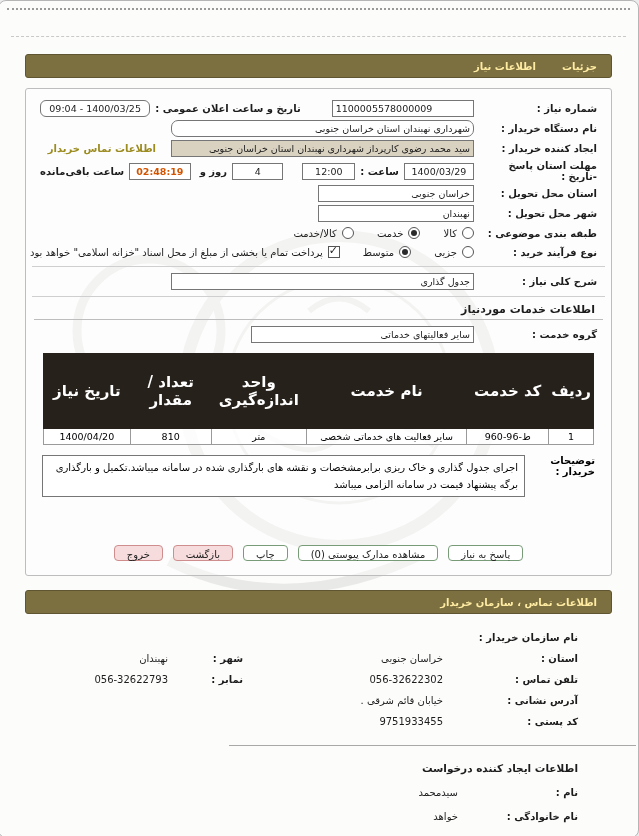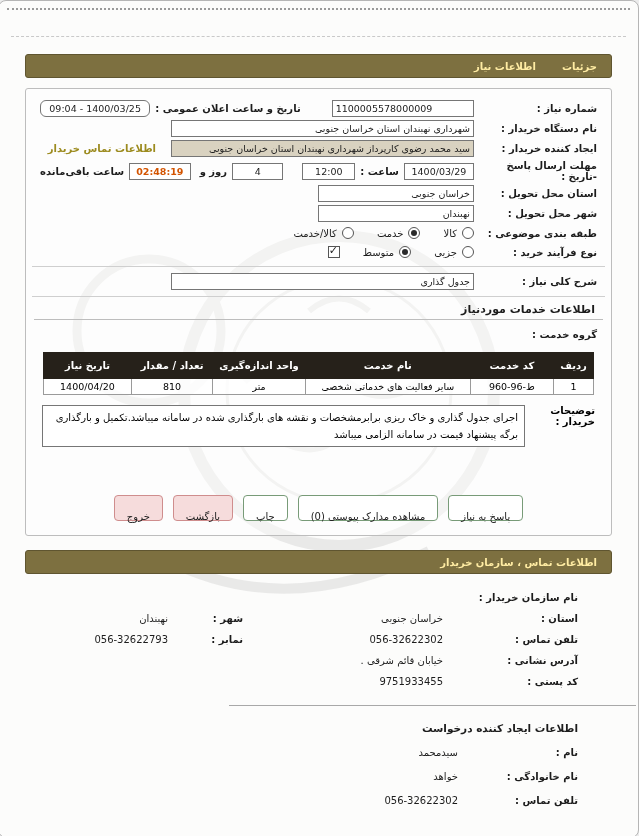--- a/index.html
+++ b/index.html
@@ -29,27 +29,27 @@
          display:inline-block;position:relative;flex:0 0 auto;}
   .radio.on::after{content:"";position:absolute;left:2px;top:2px;right:2px;bottom:2px;border-radius:50%;background:#2b2b2b;}
   .cbx{width:10px;height:10px;border:1px solid #555;background:#fff;display:inline-block;position:relative;flex:0 0 auto;}
   .cbx.on::after{content:"\2713";position:absolute;top:-3px;left:0px;font-size:11px;font-weight:bold;color:#1f1f1f;}
   .gap{margin-right:18px;}
   .opt-label{white-space:nowrap;}
   .sep{border-top:1px solid #cfcfcf;margin:6px 2px;}
   .svc-head{font-size:11px;font-weight:bold;margin:6px 12px 2px;color:#1c1c1c;}
   .svc-line{border-top:1px solid #bdbdbd;margin:3px 4px 6px;}
   table.svc{direction:rtl;border-collapse:collapse;margin:10px auto 4px;width:calc(100% - 26px);}
-  table.svc th{background:#26211a;color:#fff;border:1px solid #26211a;padding:7px 2px;font-size:10px;font-weight:bold;}
+  table.svc th{background:#26211a;color:#fff;border:1px solid #26211a;padding:19px 2px;font-size:15px;font-weight:bold;}
   table.svc td{border:1px solid #9a9a9a;background:rgba(255,255,255,0.75);padding:2px 3px;text-align:center;font-size:9.5px;}
   .notes-row{display:flex;margin:10px 12px 0;gap:6px;font-size:10px;align-items:flex-start;}
   .notes-label{width:64px;font-weight:bold;flex:0 0 auto;}
   .notes-box{border:1px solid #767676;background:#fff;min-height:30px;padding:3px 6px;font-size:10px;line-height:1.7;flex:1;}
   .btns{display:flex;justify-content:center;gap:10px;margin:48px 0 4px;}
-  .btn{height:16px;line-height:18px;padding:12px 12px;border-radius:4px;font-size:10px;box-sizing:border-box;
+  .btn{height:16px;line-height:18px;padding:0 12px;border-radius:4px;font-size:10px;box-sizing:border-box;
        cursor:pointer;background:#fff;border:1px solid #789b78;color:#222;
        font-family:"DejaVu Sans","Liberation Sans",sans-serif;}
   .btn.red{background:#f6dcdc;border-color:#cf8d8d;}
   .contact{margin:18px 60px 0 40px;font-size:10px;color:#1c1c1c;}
   .crow{display:grid;grid-template-columns:135px 200px 75px 129px;align-items:center;margin-top:10px;}
   .clabel{font-weight:bold;}
   .cval{padding-left:6px;}
   .cval.ltr{direction:ltr;text-align:right;}
   .cval.span3{grid-column:2 / span 3;}
   .cdivider{border-top:1px solid #a8a8a8;margin:18px 2px 0 230px;}
@@ -87,31 +87,31 @@
 
       <div class="frow">
         <span class="flabel">شماره نیاز :</span>
         <span class="box ltr" style="width:155px;">1100005578000009</span>
         <span class="slabel" style="margin-right:26px;">تاریخ و ساعت اعلان عمومی :</span>
         <span class="box ltr center" style="width:118px;border-radius:6px;">09:04 - 1400/03/25</span>
       </div>
 
       <div class="frow">
         <span class="flabel">نام دستگاه خریدار :</span>
-        <span class="box" style="width:295px;">شهرداری نهبندان استان خراسان جنوبی</span>
+        <span class="box" style="width:295px;border-radius:7px;">شهرداری نهبندان استان خراسان جنوبی</span>
       </div>
 
       <div class="frow">
         <span class="flabel">ایجاد کننده خریدار :</span>
         <span class="box tan" style="width:295px;">سید محمد رضوی کارپرداز شهرداری نهبندان استان خراسان جنوبی</span>
         <span class="link">اطلاعات تماس خریدار</span>
       </div>
 
       <div class="frow">
-        <span class="flabel">مهلت ارسال پاسخ -تاریخ :</span>
+        <span class="flabel">مهلت استان پاسخ -تاریخ :</span>
         <span class="box ltr center" style="width:72px;">1400/03/29</span>
         <span class="slabel">ساعت :</span>
         <span class="box ltr center" style="width:52px;">12:00</span>
         <span class="box ltr center" style="width:50px;margin-right:14px;">4</span>
         <span class="slabel">روز و</span>
         <span class="box ltr center red-text" style="width:62px;margin-right:4px;">02:48:19</span>
         <span class="slabel">ساعت باقی‌مانده</span>
       </div>
 
       <div class="frow">
@@ -134,36 +134,38 @@
         <span class="opt-label">کالا/خدمت</span>
       </div>
 
       <div class="frow">
         <span class="flabel">نوع فرآیند خرید :</span>
         <span class="radio"></span>
         <span class="opt-label">جزیی</span>
         <span class="radio gap on"></span>
         <span class="opt-label">متوسط</span>
         <span class="cbx gap on"></span>
+        <span class="opt-label">پرداخت تمام یا بخشی از مبلغ از محل اسناد "خزانه اسلامی" خواهد بود</span>
       </div>
 
       <div class="sep"></div>
 
       <div class="frow">
         <span class="flabel">شرح کلی نیاز :</span>
         <span class="box" style="width:295px;">جدول گذاری</span>
       </div>
 
       <div class="sep"></div>
 
       <div class="svc-head">اطلاعات خدمات موردنیاز</div>
       <div class="svc-line"></div>
 
       <div class="frow">
         <span class="flabel">گروه خدمت :</span>
+        <span class="box" style="width:215px;">سایر فعالیتهای خدماتی</span>
       </div>
 
       <table class="svc">
         <thead>
           <tr>
             <th style="width:36px;margin-left:32px;">ردیف</th>
             <th style="width:82px;">کد خدمت</th>
             <th style="width:175px;">نام خدمت</th>
             <th style="width:92px;">واحد اندازه‌گیری</th>
             <th style="width:82px;">تعداد / مقدار</th>

